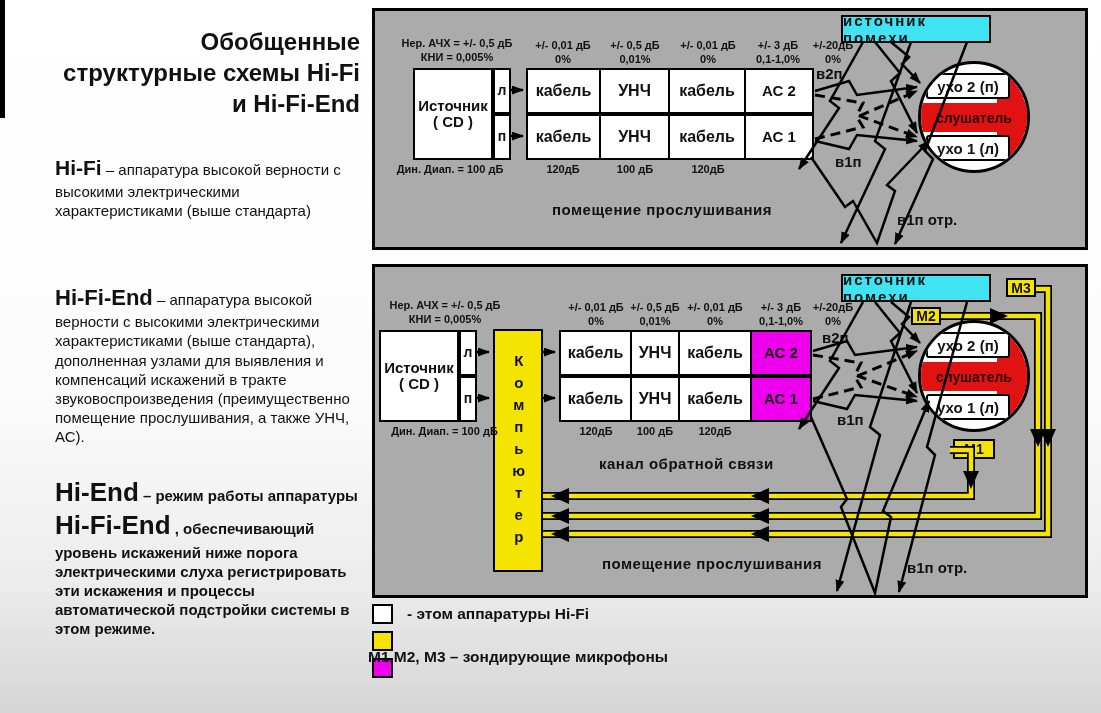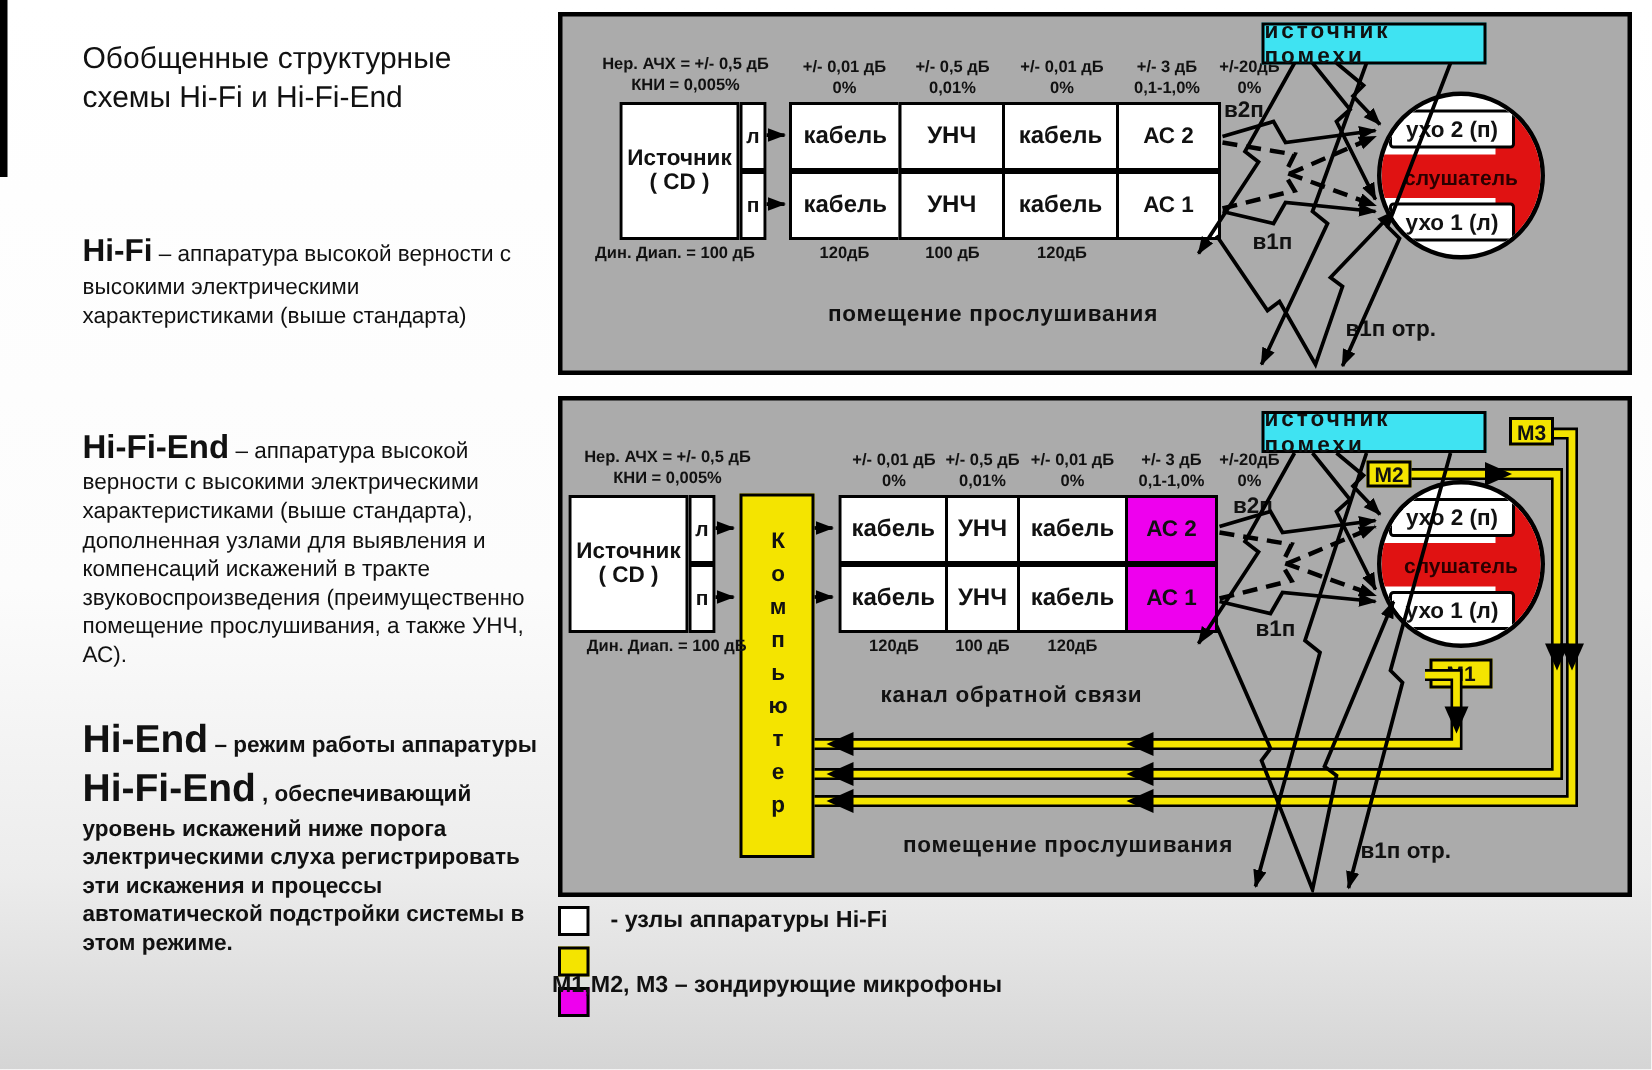--- a/index.html
+++ b/index.html
@@ -3,21 +3,21 @@
 <meta charset="utf-8">
 <style>
   html,body{margin:0;padding:0;}
   .stage{position:relative;width:1101px;height:713px;overflow:hidden;
          background:linear-gradient(180deg,#ffffff 0%,#fcfcfc 55%,#ececec 82%,#d5d5d5 100%);
          font-family:"Liberation Sans",sans-serif;color:#111;}
   .edge-bar{position:absolute;left:0;top:0;width:5px;height:118px;background:#000;}
 
   
   .lc{position:absolute;left:55px;width:305px;}
-  .lc-title{top:26px;font-size:20px;font-weight:normal;line-height:1.3;}
+  .lc-title{top:26px;font-size:24px;font-weight:bold;line-height:1.3;text-align:right;}
   .lc-p{font-size:15px;line-height:1.28;}
   .term-md{font-weight:bold;font-size:21px;}
   .term-lg{font-weight:bold;font-size:26px;}
   .lc-hifi{top:155px;}
   .lc-hifiend{top:284px;}
   .lc-hiend{top:476px;font-weight:bold;}
 
   
   .panel{position:absolute;left:372px;width:716px;background:#ababab;border:3px solid #000;box-sizing:border-box;}
   .panel-top{top:8px;height:242px;}
@@ -218,21 +218,21 @@
     <div class="listener" style="left:543px;top:53px">
       <div class="redright"></div>
       <div class="band">слушатель</div>
       <div class="ear top">ухо 2 (п)</div>
       <div class="ear bot">ухо 1 (л)</div>
     </div>
 
     <div class="plabel" style="left:447px;top:62px">в2п</div>
     <div class="plabel" style="left:462px;top:144px">в1п</div>
     <div class="plabel" style="left:532px;top:292px">в1п отр.</div>
-    <div class="plabel" style="left:212px;top:188px;letter-spacing:0.5px">канал обратной связи</div>
+    <div class="plabel" style="left:224px;top:188px;letter-spacing:0.5px">канал обратной связи</div>
     <div class="plabel room" style="left:222px;top:288px">помещение прослушивания</div>
 
     <svg class="overlay" width="710" height="328">
       <defs>
         <marker id="arrB" markerUnits="userSpaceOnUse" markerWidth="14" markerHeight="11" refX="11" refY="4.5" orient="auto">
           <path d="M0,0 L12,4.5 L0,9 z" fill="#000"></path>
         </marker>
       </defs>
 
       <g fill="none" stroke-linejoin="miter">
@@ -270,21 +270,21 @@
         <polyline points="488,35 455,94 464,101 424,162" marker-end="url(#arrB)"></polyline>
         <polyline points="536,35 495,160 505,168 462,324" marker-end="url(#arrB)"></polyline>
         <polyline points="592,35 552,180 560,188 524,325" marker-end="url(#arrB)"></polyline>
         <polyline points="436,150 472,232 466,240 500,326 516,250 508,244 554,134" marker-end="url(#arrB)"></polyline>
       </g>
     </svg>
   </div>
 
   <div class="legend-row" style="left:372px;top:604px">
     <div class="swatch sw-white"></div>
-    <div class="legend-label">- узлы аппаратуры Hi-Fi</div>
+    <div class="legend-label">- этом аппаратуры Hi-Fi</div>
   </div>
   <div class="legend-row" style="left:372px;top:631px">
     <div class="swatch sw-yellow"></div>
   </div>
   <div class="legend-row" style="left:372px;top:658px">
     <div class="swatch sw-magenta"></div>
   </div>
   <div class="legend-label" style="position:absolute;left:368px;top:648px">М1,М2, М3 – зондирующие   микрофоны</div>
 </div>
 

